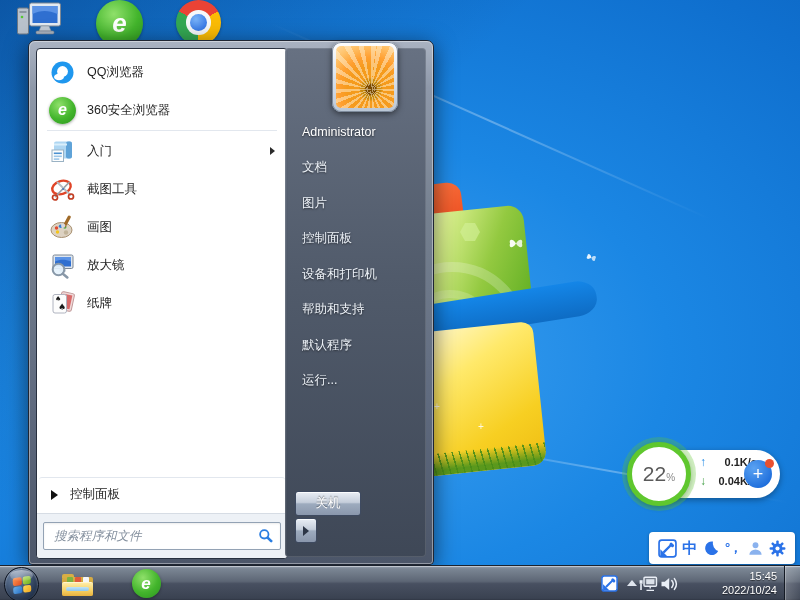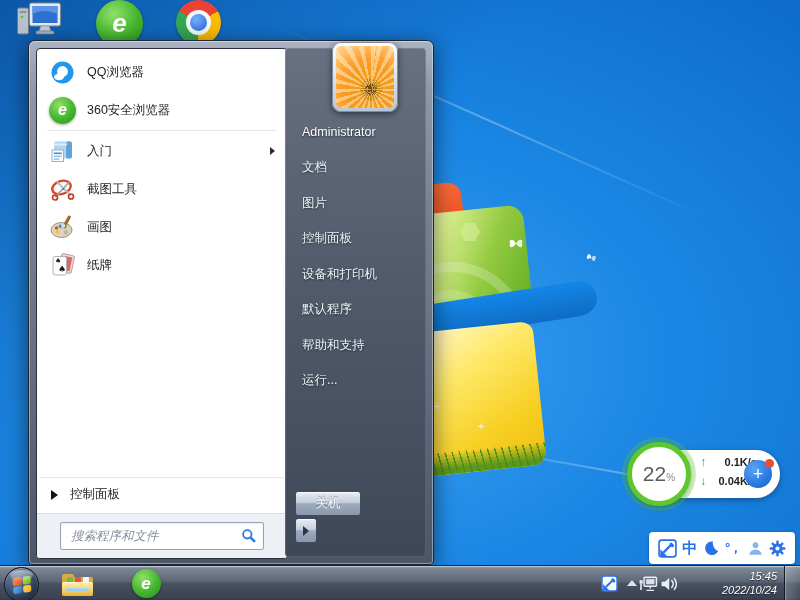--- a/index.html
+++ b/index.html
@@ -66,21 +66,21 @@
   .plabel{font-size:12.5px;color:#1f1f1f;white-space:nowrap;}
   .picon{width:27px;height:27px;flex:0 0 27px;display:flex;align-items:center;justify-content:center;}
   .psep{height:1px;background:#e2e7ee;margin:1px 8px;}
   .submenu-arrow{margin-left:auto;width:0;height:0;border-left:5px solid #2b2b2b;
     border-top:4px solid transparent;border-bottom:4px solid transparent;}
   .all-programs{position:absolute;left:2px;right:2px;bottom:47px;height:33px;display:flex;align-items:center;
     gap:12px;padding:0 12px;cursor:pointer;border-top:1px solid #e2e7ee;border-radius:3px;}
   .ap-arrow{width:0;height:0;border-left:7px solid #111;border-top:5px solid transparent;border-bottom:5px solid transparent;}
   .ap-label{font-size:12.5px;color:#1f1f1f;}
   .search-strip{position:absolute;left:0;right:0;bottom:0;height:44px;background:#edf1f6;
-    border-top:1px solid #d6dce4;border-radius:0 0 3px 3px;display:flex;align-items:center;padding:0 23px;}
+    border-top:1px solid #d6dce4;border-radius:0 0 3px 3px;display:flex;align-items:center;padding:0 6px;}
   .search-box{flex:1;height:26px;background:#fff;border:1px solid #93a2b4;border-radius:2px;
     display:flex;align-items:center;padding:0 6px 0 8px;box-shadow:inset 0 1px 2px rgba(0,0,0,.08);}
   .search-box input{flex:1;border:none;outline:none;font-size:12.5px;color:#222;background:transparent;
     font-family:"Liberation Sans","DejaVu Sans",sans-serif;}
   .search-box input::placeholder{font-style:italic;color:#84909e;}
   .menu-right{position:absolute;left:256px;top:7px;width:141px;height:509px;border-radius:4px;
     background:linear-gradient(180deg,rgba(101,111,128,.97) 0%,rgba(80,90,106,.97) 45%,rgba(62,71,86,.97) 100%);
     box-shadow:inset 0 0 0 1px rgba(255,255,255,.12);}
   .user-name{position:absolute;top:77px;left:17px;font-size:12.5px;color:#fff;
     text-shadow:0 1px 2px rgba(0,0,0,.6);}
@@ -160,21 +160,21 @@
     background:linear-gradient(180deg,#ffeca6 0%,#f5cf62 60%,#e7b13e 100%);border-top:1px solid #fff6cf;}
   .folder-front::after{content:"";position:absolute;left:4px;top:4px;width:23px;height:4px;border-radius:2px;
     background:linear-gradient(180deg,#bfe3f7,#8fc8ee);}
   .tray{position:absolute;top:0;height:35px;display:flex;align-items:center;}
   .tray-input{left:601px;}
   .tray-arrow{position:absolute;left:627px;top:14px;width:0;height:0;cursor:pointer;
     border-bottom:6px solid #dfe5ee;border-left:5px solid transparent;border-right:5px solid transparent;}
   .tray-net{left:639px;cursor:pointer;}
   .tray-vol{left:660px;cursor:pointer;}
   .clock{position:absolute;right:23px;top:3px;text-align:right;color:#fff;font-size:11px;line-height:14px;
-    text-shadow:0 1px 1px rgba(0,0,0,.6);cursor:pointer;font-style:italic;}
+    text-shadow:0 1px 1px rgba(0,0,0,.6);cursor:pointer;}
   .show-desktop{position:absolute;right:0;top:0;width:15px;height:35px;cursor:pointer;
     border-left:1px solid #141a24;box-shadow:inset 1px 0 0 rgba(255,255,255,.25);
     background:linear-gradient(90deg,rgba(255,255,255,.22),rgba(255,255,255,.06));}
 </style>
 </head>
 <body>
 
 <div class="desktop">
   <div class="desktop-shade"></div>
   <div class="arcline arc1"></div>
@@ -295,20 +295,33 @@
             <circle cx="15.8" cy="13" r="1.7" fill="#4caf50"></circle>
             <circle cx="8.5" cy="18" r="1.7" fill="#f5c518"></circle>
             <rect x="16.5" y="1" width="3.2" height="13" rx="1.4" fill="#a06a28" transform="rotate(28 18 7)"></rect>
             <rect x="12.2" y="9.5" width="4" height="4" rx="1.6" fill="#d8d8dc" transform="rotate(28 14 11.5)"></rect>
           </svg>
         </span>
         <span class="plabel">画图</span>
       </div>
 
 
+      <div class="prog-row">
+        <span class="picon">
+          <svg width="27" height="27" viewBox="0 0 27 27">
+            <rect x="4" y="3" width="20" height="13.5" rx="1.5" fill="#dfe6ee" stroke="#7a8694"></rect>
+            <rect x="6" y="5" width="16" height="9.5" fill="#2f6fd0"></rect>
+            <path d="M6 5h16v4.5C16 7.2 11.5 7.2 6 9.5z" fill="#5b93e6"></path>
+            <path d="M11 16.5h5l1.2 3h-7.4z" fill="#c4ccd6"></path>
+            <circle cx="9.5" cy="17.5" r="5.8" fill="rgba(228,242,252,.9)" stroke="#8898a8" stroke-width="2"></circle>
+            <path d="M13.8 21.8l4.5 3.6" stroke="#8898a8" stroke-width="2.6" stroke-linecap="round"></path>
+          </svg>
+        </span>
+        <span class="plabel">放大镜</span>
+      </div>
 
       <div class="prog-row">
         <span class="picon">
           <svg width="27" height="27" viewBox="0 0 27 27">
             <rect x="11" y="2.5" width="13" height="18" rx="2" fill="#f0d9d9" stroke="#c09898" transform="rotate(12 17.5 11.5)"></rect>
             <rect x="13" y="4.5" width="9" height="14" fill="#d86a6a" transform="rotate(12 17.5 11.5)"></rect>
             <rect x="4" y="4.5" width="13.5" height="18.5" rx="2" fill="#fdfdfd" stroke="#b0b4c0"></rect>
             <text x="6" y="11" font-size="7" fill="#1a1a1a" font-family="DejaVu Sans">♠</text>
             <text x="9" y="20" font-size="9" fill="#1a1a1a" font-family="DejaVu Sans">♠</text>
           </svg>
@@ -335,22 +348,22 @@
     </div>
   </div>
 
   <div class="menu-right">
     <div class="user-name">Administrator</div>
     <div class="right-list">
       <div class="right-item">文档</div>
       <div class="right-item">图片</div>
       <div class="right-item">控制面板</div>
       <div class="right-item">设备和打印机</div>
+      <div class="right-item">帮助和支持</div>
       <div class="right-item">默认程序</div>
-      <div class="right-item">帮助和支持</div>
       <div class="right-item">运行...</div>
     </div>
     <div class="shutdown-row">
       <button class="shut-btn">关机</button>
       <button class="shut-arrow-btn">
         <span class="shut-arrow"></span>
       </button>
     </div>
   </div>
 

